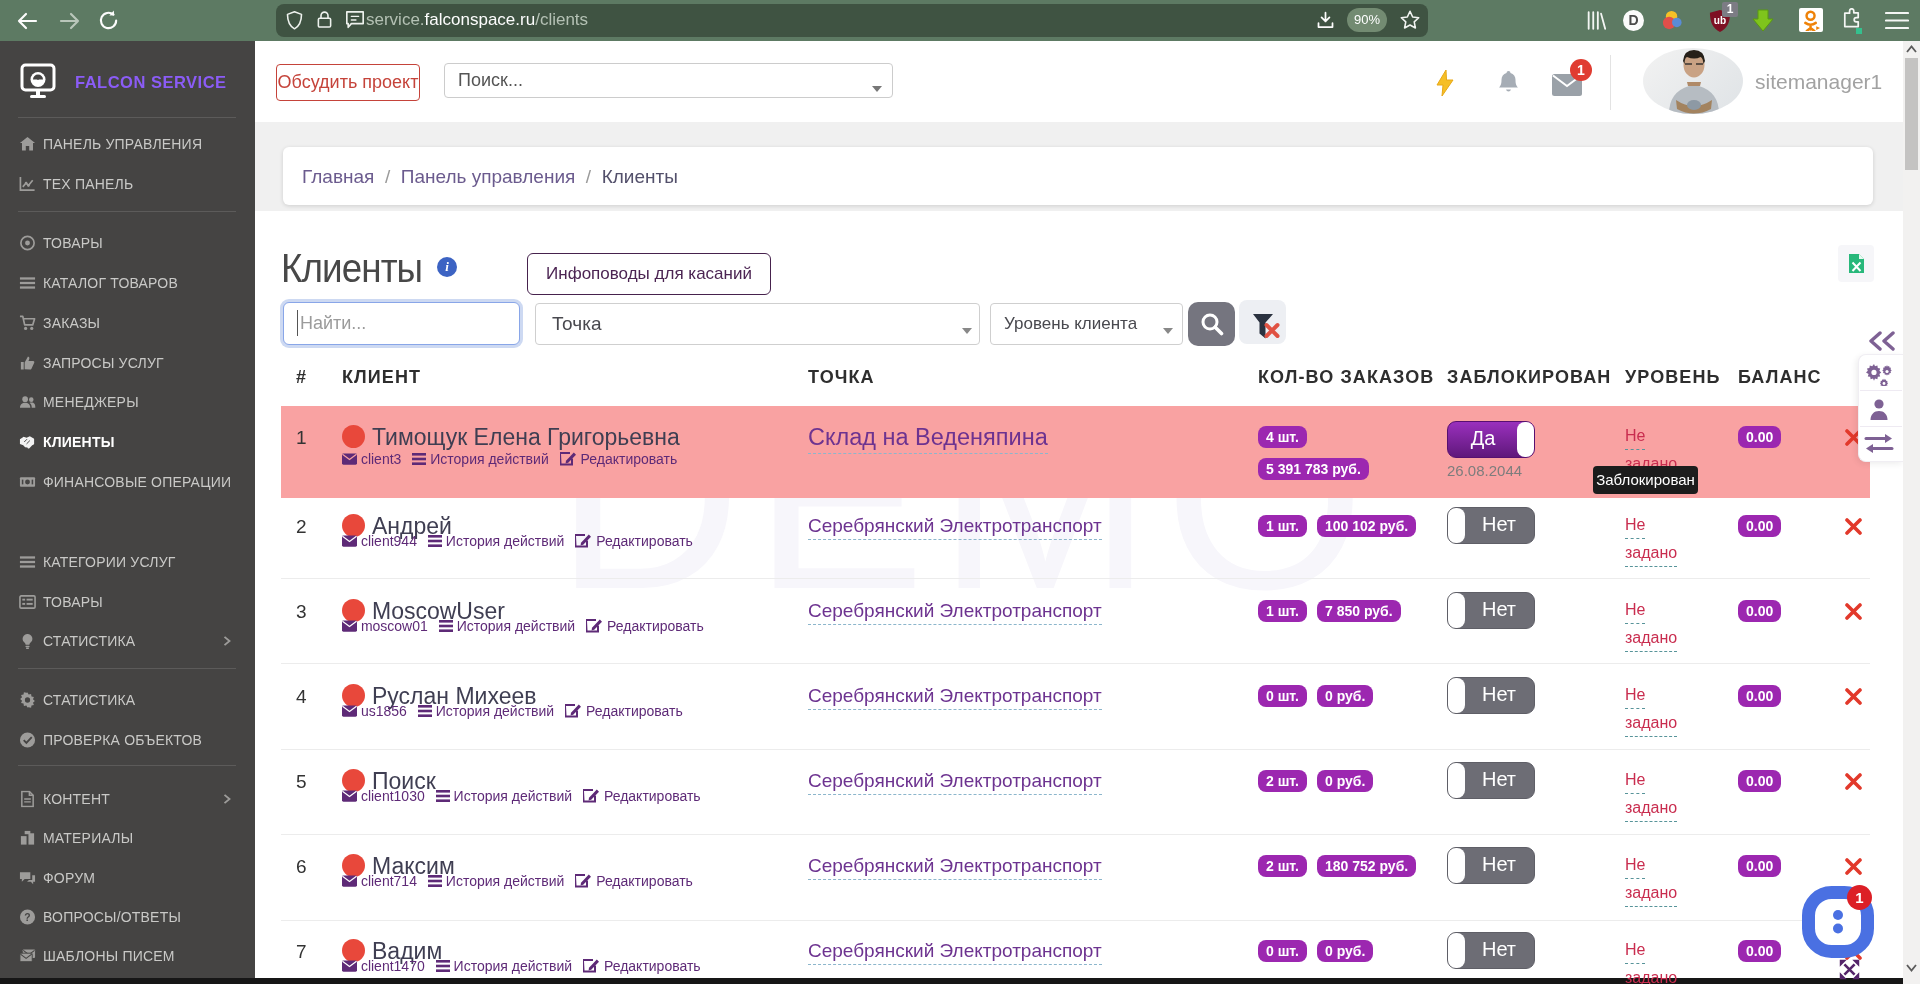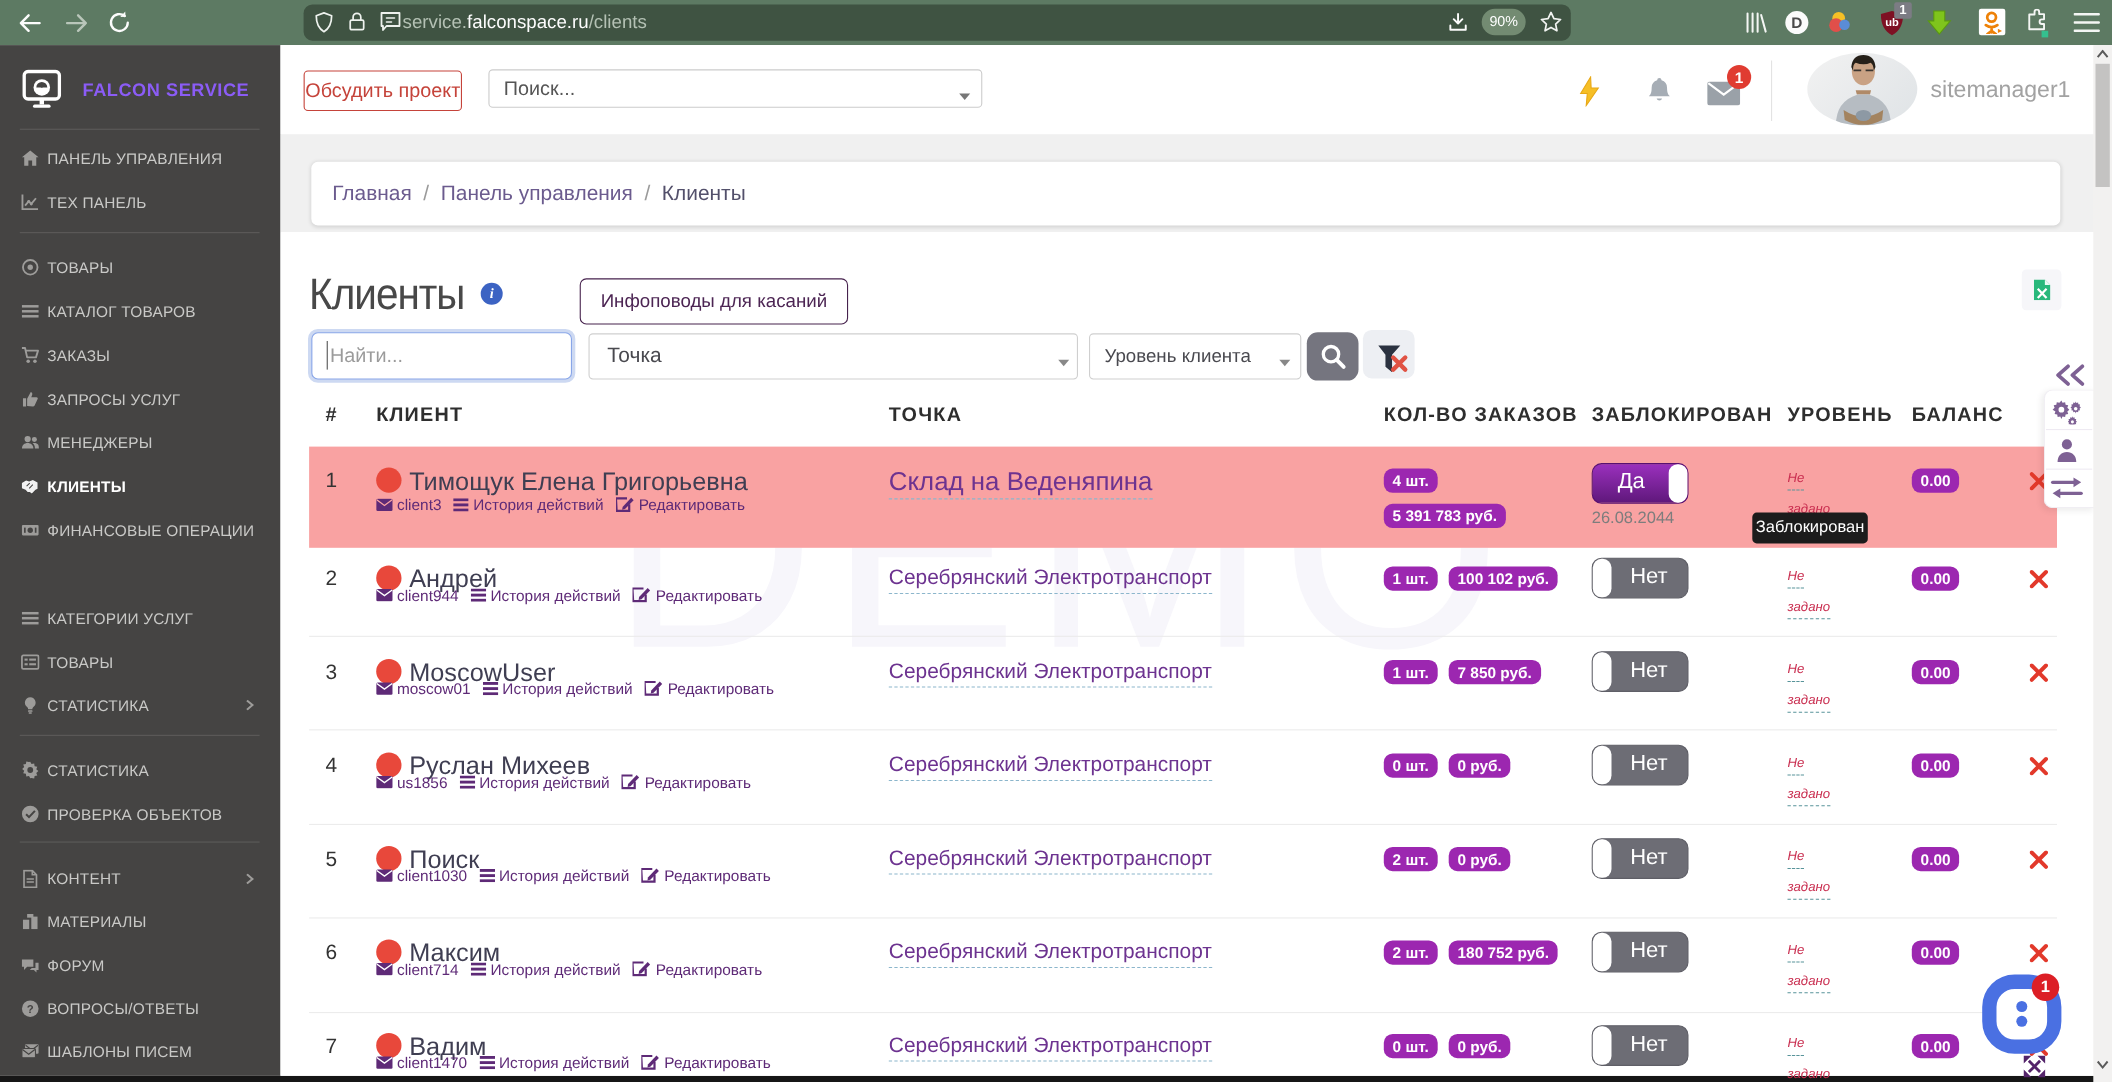--- a/index.html
+++ b/index.html
@@ -63,21 +63,21 @@
 .cname { position:absolute; font-size:23px; color:#3f3e52; white-space:nowrap; }
 .sub { position:absolute; font-size:14px; color:#5e2a77; white-space:nowrap; }
 .sub .g { margin-right:11px; }
 .tlink { position:absolute; font-size:19px; color:#6d3390; border-bottom:1px dashed #8cb6cc; padding-bottom:2px; white-space:nowrap; }
 .badge { position:absolute; height:22px; background:#9c27b0; border-radius:8px; color:#fff; font-size:14px; font-weight:bold; text-align:center; line-height:22px; padding:0 8px; }
 .toggle { position:absolute; width:88px; height:37px; border-radius:9px; }
 .toggle.on { background:linear-gradient(#9a30bd,#5f187b); border:1px solid #571070; }
 .toggle.off { background:#6d6d75; border:1px solid #5f5f67; }
 .knob { position:absolute; top:0; width:17px; height:35px; background:#fff; border-radius:8px; }
 .tog-lbl { position:absolute; width:70px; text-align:center; color:#fff; font-size:20px; top:5px; }
-.nz { position:absolute; font-size:12px; font-style:italic; color:#c92d4f; border-bottom:1px dashed #58949a; padding-bottom:4px; }
+.nz { position:absolute; font-size:16px; color:#c92d4f; border-bottom:1px dashed #58949a; padding-bottom:4px; }
 .tdate { position:absolute; font-size:15px; color:#7d7d7d; }
 #tooltip { position:absolute; left:1593px; top:466px; width:105px; height:28px; background:#1c1c1c; border-radius:4px; color:#fff; font-size:15px; text-align:center; line-height:28px; }
 
 
 #fpanel { position:absolute; left:1858px; top:354px; width:46px; height:108px; background:#fff; border:1px solid #f0eef3; border-right:none; border-radius:8px 0 0 8px; box-shadow:-2px 2px 6px rgba(0,0,0,0.07); }
 .fp-div { position:absolute; left:1860px; width:42px; height:1px; background:#eeeaf2; }
 
 
 #sbar { position:absolute; left:1903px; top:41px; width:17px; height:943px; background:#f2f1f0; }
 #sbthumb { position:absolute; left:1905px; top:58px; width:13px; height:112px; background:#c4c3c2; border-radius:0px; }

